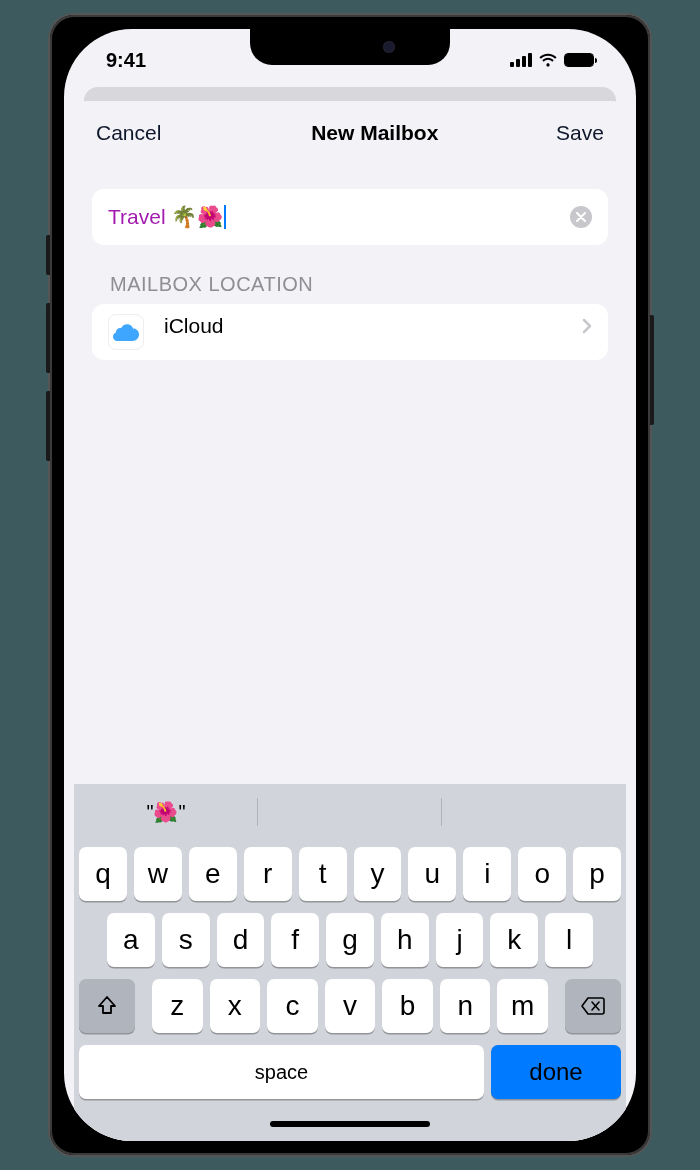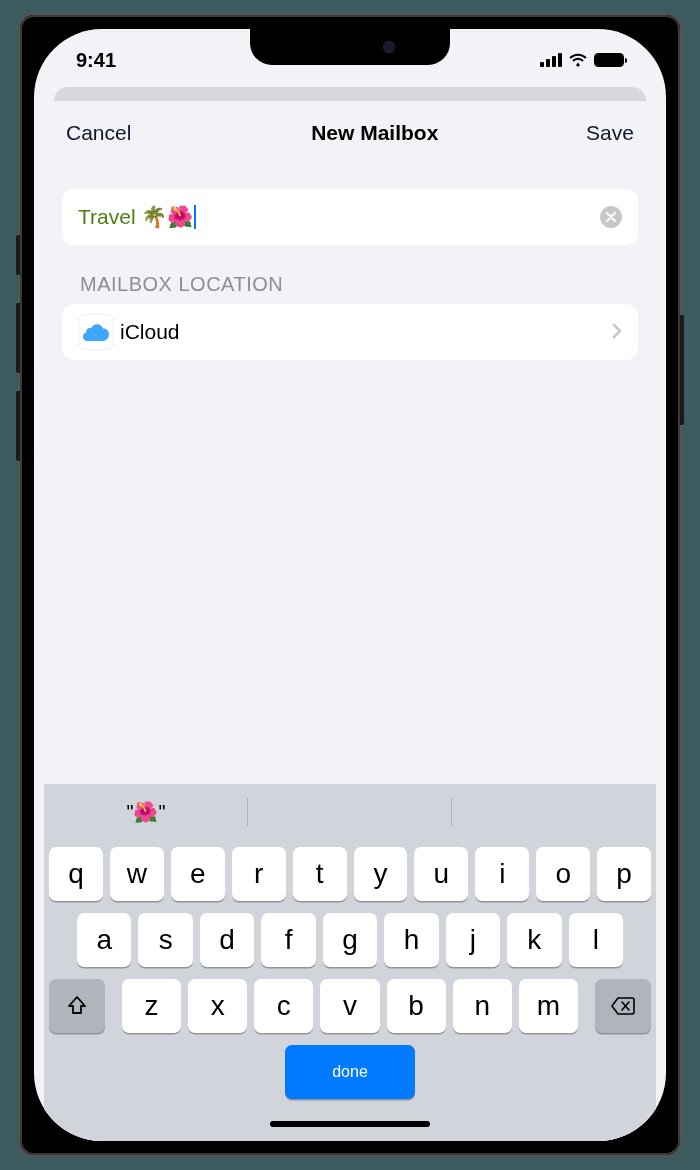--- a/index.html
+++ b/index.html
@@ -1,17 +1,17 @@
 <!DOCTYPE html>
 <html><head>
   <meta charset="utf-8">
   <style>
     * { margin: 0; padding: 0; box-sizing: border-box; font-family: -apple-system, 'Helvetica Neue', Helvetica, Arial, sans-serif; -webkit-font-smoothing: antialiased; }
     body { width: 700px; height: 1170px; background: #3d5a5f; display: flex; align-items: center; justify-content: center; }
-    .phone { width: 660px; height: 1140px; background: #000; border-radius: 14px; padding: 14px; position: relative; box-shadow: inset 0 0 0 2px #3a3a3a, 0 0 0 2px #555; }
+    .phone { width: 600px; height: 1140px; background: #000; border-radius: 24px; padding: 14px; position: relative; box-shadow: inset 0 0 0 2px #3a3a3a, 0 0 0 2px #555; }
     .buttons-left { position: absolute; left: -4px; top: 220px; }
     .btn-l { width: 4px; height: 40px; background: #1a1a1a; border-radius: 2px 0 0 2px; margin-bottom: 28px; }
     .btn-l:nth-child(2), .btn-l:nth-child(3) { height: 70px; margin-bottom: 18px; }
     .btn-r { position: absolute; right: -4px; top: 300px; width: 4px; height: 110px; background: #1a1a1a; border-radius: 0 2px 2px 0; }
     .screen { width: 100%; height: 100%; background: #f2f2f7; border-radius: 68px; overflow: hidden; position: relative; }
     .notch { position: absolute; top: 0; left: 50%; transform: translateX(-50%); width: 200px; height: 36px; background: #000; border-radius: 0 0 22px 22px; z-index: 100; display:flex; align-items:center; justify-content:center; }
     .cam { position:absolute; right: 55px; top: 12px; width: 12px; height: 12px; border-radius: 50%; background: #1a1a2e; box-shadow: inset 0 0 2px #334; }
     .status-bar { height: 50px; display: flex; justify-content: space-between; align-items: center; padding: 12px 42px 0; font-weight: 600; font-size: 20px; }
     .status-right { display: flex; align-items: center; gap: 6px; }
     .sig { width:22px; height:14px; position:relative; display:flex; align-items:flex-end; gap:2px; }
@@ -21,38 +21,38 @@
     .batt::after { content:''; position:absolute; right:-4px; top:4px; width:2.5px; height:5px; background:#000; border-radius:0 2px 2px 0; }
     .batt i { display:block; width:100%; height:100%; background:#000; border-radius:2px; }
     .sheet-back { position:absolute; top:58px; left:20px; right:20px; height:30px; background: #d8d8dc; border-radius: 14px 14px 0 0; }
     .sheet { position: absolute; top: 72px; left: 10px; right: 10px; bottom: 0; background: #f2f2f7; border-radius: 14px 14px 0 0; }
     .nav { display: flex; justify-content: space-between; align-items: center; padding: 20px 22px; }
     .nav .title { font-size: 21px; font-weight: 600; color: #000; padding-left: 32px; }
     .nav .link { font-size: 21px; color: #0f172a; }
     .nav .link.bold { font-weight: 400; }
     .content { padding: 24px 18px 0; }
     .field { background: #fff; border-radius: 12px; padding: 16px 16px; display: flex; align-items: center; justify-content: space-between; }
-    .field-input { font-size: 21px; border: none; outline: none; flex: 1; background: transparent; color: #4d7c0f; }
+    .field-input { font-size: 21px; border: none; outline: none; flex: 1; background: transparent; color: #a21caf; }
     .cursor { display:inline-block; width:2px; height:24px; background:#007aff; vertical-align:middle; margin-left:0px; }
     .clear-btn { width: 22px; height: 22px; border-radius: 50%; background: #c7c7cc; display:flex; align-items:center; justify-content:center; color:#fff; font-size:14px; }
     .section-label { font-size: 20px; color: #8e8e93; letter-spacing: 0.5px; margin: 28px 0 8px 18px; }
-    .row { background: #fff; border-radius: 12px; padding: 10px 16px; display: flex; align-items: center; gap: 6px; }
+    .row { background: #fff; border-radius: 12px; padding: 10px 16px; display: flex; align-items: flex-start; gap: 20px; }
     .icloud-icon { width: 36px; height: 36px; border-radius: 8px; background:#fff; border:1px solid #eee; display:flex; align-items:center; justify-content:center; }
     .row .label { font-size: 21px; flex:1; }
     .chev { color:#c7c7cc; font-size:22px; }
     .keyboard-wrap { position: absolute; bottom: 0; left: 0; right: 0; }
     .suggest { height: 56px; background: #d1d4da; display:flex; }
     .suggest .cell { flex:1; display:flex; align-items:center; justify-content:center; font-size:20px; color:#000; position:relative; }
     .suggest .cell:not(:last-child)::after { content:''; position:absolute; right:0; top:14px; bottom:14px; width:1px; background:#b0b3b9; }
     .keyboard { background: #d1d4da; padding: 7px 5px 8px; }
     .krow { display: flex; gap: 7px; margin-bottom: 12px; justify-content:center; }
     .key { flex:1; height: 54px; background: #fff; border-radius: 7px; box-shadow: 0 1.5px 0 rgba(0,0,0,0.3); display:flex; align-items:center; justify-content:center; font-size: 28px; color:#000; }
     .key.fn { background: #b0b4bd; width: 56px; flex:none; }
     .key.space { background:#fff; flex:1; font-size:20px; }
-    .key.done { background:#007aff; color:#ffffff; font-size:16px; width:130px; flex:none; }
+    .key.done { background:#007aff; color:#000000; font-size:24px; width:130px; flex:none; }
     .key.num { width:100px; flex:none; font-size:20px; background:#b0b4bd; }
     .krow.r2 { padding: 0 28px; }
     .krow.r3 { }
     .krow.r3 .letters { flex:1; display:flex; gap:7px; padding:0 10px; }
     .home-ind { width:160px; height:6px; background:#000; border-radius:4px; margin: 22px auto 6px; }
   </style>
 </head>
 <body>
 
 <div class="phone">
@@ -171,20 +171,21 @@
               <div class="key">m</div>
             </div>
             <div class="key fn">
               <svg width="26" height="20" viewBox="0 0 26 20">
                   <path d="M8 2h14a2 2 0 012 2v12a2 2 0 01-2 2H8l-6-8 6-8z" fill="none" stroke="#000" stroke-width="1.6" stroke-linejoin="round"></path>
                   <path d="M12 6l7 8M19 6l-7 8" stroke="#000" stroke-width="1.6" stroke-linecap="round"></path>
                 </svg>
             </div>
           </div>
           <div class="krow">
+            <div class="key space">space</div>
             <div class="key done">done</div>
           </div>
           <div class="home-ind"></div>
         </div>
       </div>
     </div>
   </div>
 </div>
 
 </body></html>

